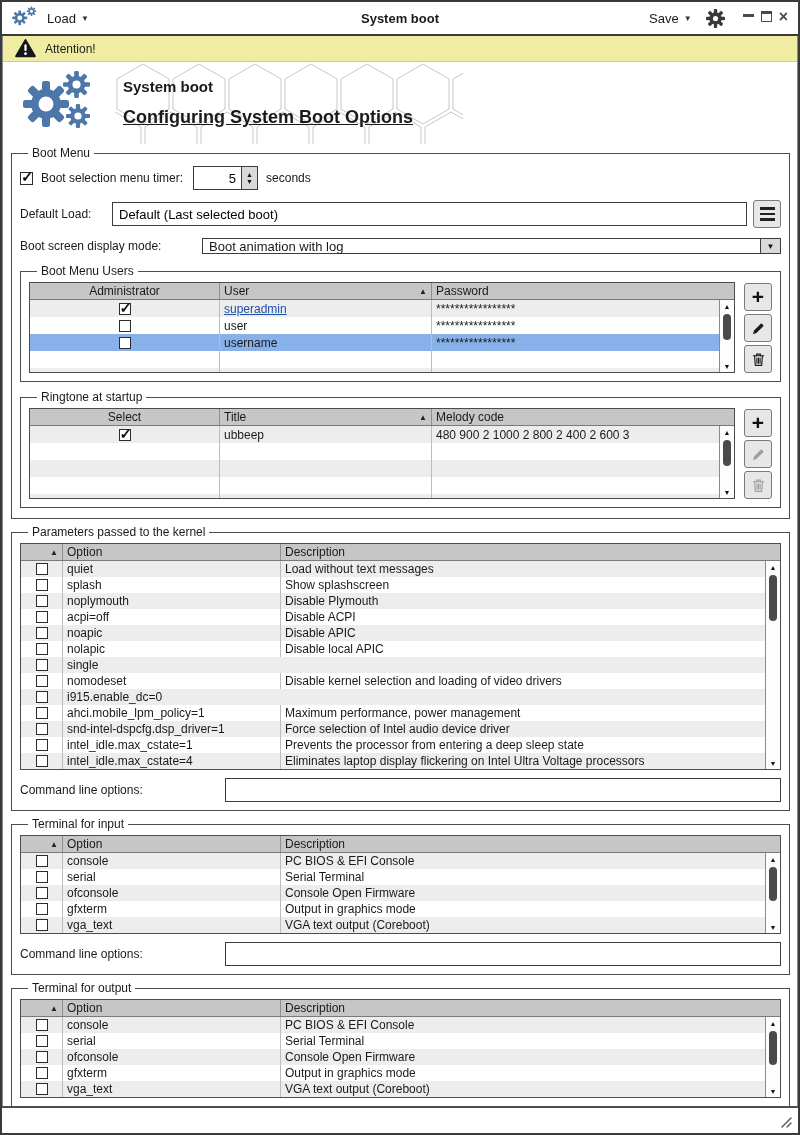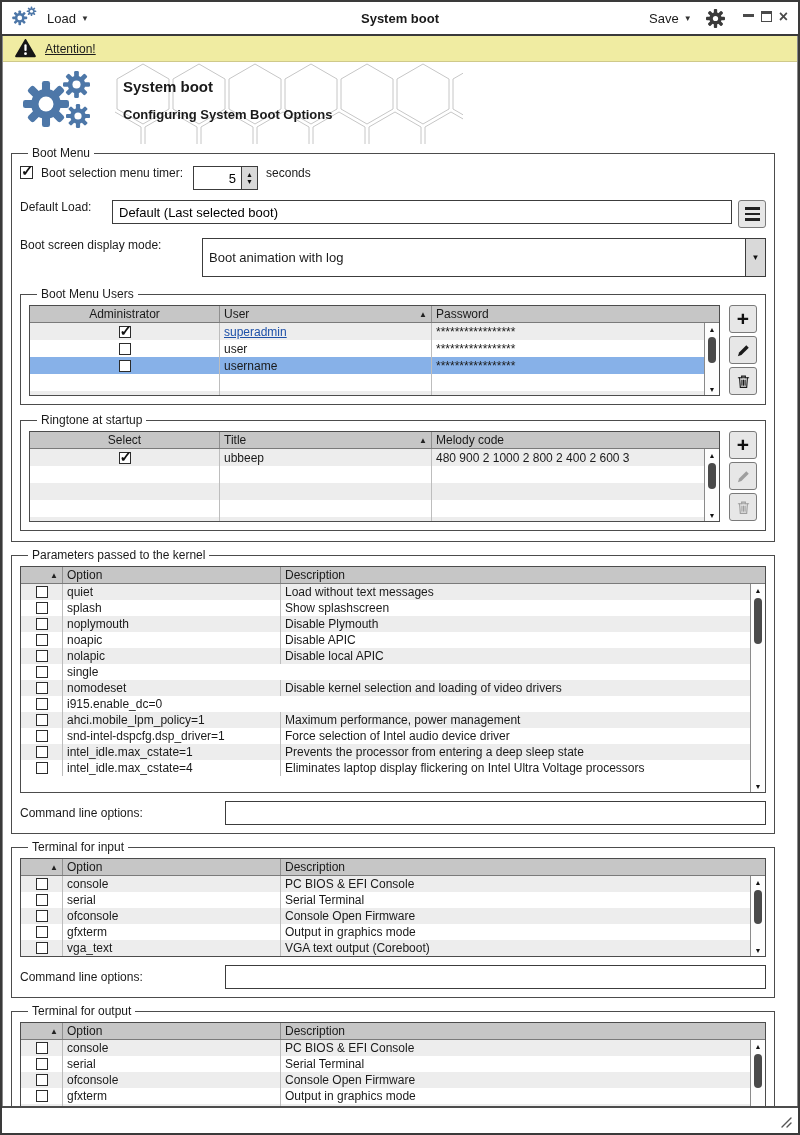--- a/index.html
+++ b/index.html
@@ -17,39 +17,39 @@
   .menu-btn { display:flex; align-items:center; gap:5px; font-size:13px; cursor:default; }
   .dd-arrow { font-size:8px; color:#333; }
   .win-ctrls { display:flex; align-items:center; gap:7px; margin-left:4px; }
   .wc-min { width:11px; height:3px; background:#4a4a4a; margin-top:-6px; }
   .wc-max { width:11px; height:11px; border:1.5px solid #4a4a4a; border-top:3px solid #4a4a4a; margin-top:-4px; }
   .wc-close { font-size:16px; font-weight:bold; color:#4a4a4a; line-height:1; margin-top:-3px; }
 
   
   .content { flex:1; border-left:1px solid #8a8a8a; border-right:1px solid #8a8a8a; overflow:hidden; background:#fff; }
   .banner { height:26px; background:#f0eca2; border-bottom:1px solid #cfc98a; display:flex; align-items:center; gap:9px; padding:0 12px; }
-  .banner-text { font-size:12px; color:#1c1c1c;text-decoration:underline; }
+  .banner-text { font-size:12px; color:#1c1c1c; }
 
   
   .app-header { height:82px; position:relative; overflow:hidden; background:#fff; }
   .hexbg { position:absolute; left:112px; top:0; width:348px; height:82px; }
   .logo { position:absolute; left:20px; top:9px; width:82px; height:64px; }
   .logo .g-big { position:absolute; left:0; top:10px; width:46px; height:46px; }
   .logo .g-sm1 { position:absolute; left:40px; top:0; width:27px; height:27px; }
   .logo .g-sm2 { position:absolute; left:43px; top:33px; width:24px; height:24px; }
   .hdr-text { position:absolute; left:120px; top:16px; }
   .hdr-title { font-size:15px; font-weight:bold; margin-bottom:12px; }
-  .hdr-sub { font-size:13px; font-weight:bold; }
-
-  
-  fieldset { border:1px solid #4c4c4c; margin:2px 22px 6px 8px; padding:4px 8px 8px 8px; background:#fff; }
+  .hdr-sub { font-size:18px; font-weight:bold;text-decoration:underline; }
+
+  
+  fieldset { border:1px solid #4c4c4c; margin:2px 7px 6px 8px; padding:4px 8px 8px 8px; background:#fff; }
   legend { font-size:12px; padding:0 4px; margin-left:8px; }
   fieldset.inner { margin:4px 0 8px 0; }
 
-  .frow { display:flex; align-items:flex-start; margin:6px 0 10px 0; }
+  .frow { display:flex; align-items:center; margin:6px 0 10px 0; }
   .lbl { font-size:12px; }
 
   
   .cb { width:13px; height:13px; border:1.5px solid #2c2c2c; background:#fff; display:inline-block;
         position:relative; flex:none; vertical-align:middle; }
   .cb.on:after { content:"✓"; position:absolute; left:0px; top:-5px; font-size:15px; font-weight:bold; color:#111; }
 
   
   .spin-wrap { display:flex; margin-left:10px; margin-right:8px; }
   .spin-input { width:48px; height:24px; border:1px solid #3c3c3c; border-right:none; font-size:13px;
@@ -65,27 +65,27 @@
 
   
   .sq-btn { width:28px; height:28px; border:1px solid #7a7a7a; border-radius:3px; background:#e7e7e7;
             display:flex; align-items:center; justify-content:center; cursor:default; }
   .sq-btn .plus { font-size:21px; font-weight:bold; color:#111; line-height:1; margin-top:-2px; }
   .sq-btn.disabled svg { opacity:0.35; }
   .burger-bars { display:flex; flex-direction:column; gap:3px; }
   .burger-bars i { display:block; width:15px; height:2.5px; background:#222; }
 
   
-  .select { height:39px; border:1px solid #3c3c3c; display:flex; align-items:center; position:relative; background:#fff; }
+  .select { height:16px; border:1px solid #3c3c3c; display:flex; align-items:center; position:relative; background:#fff; }
   .select .sel-text { font-size:13px; padding-left:6px; flex:1; }
   .select .sel-arrow { width:20px; height:100%; background:#d9d9d9; border-left:1px solid #3c3c3c;
                        display:flex; align-items:center; justify-content:center; font-size:8px; color:#111; }
 
   
-  .grp-body { display:flex; gap:9px; align-items:flex-start; }
+  .grp-body { display:flex; gap:9px; align-items:flex-end; }
   .tbl { border:1px solid #4c4c4c; flex:1; background:#fff; font-size:12px; }
   .thead { display:flex; background:#c6c6c6; border-bottom:1px solid #7a7a7a; height:17px; }
   .th { padding:0 4px; display:flex; align-items:center; border-right:1px solid #8f8f8f; overflow:hidden; white-space:nowrap; }
   .th:last-child { border-right:none; }
   .th.center { justify-content:center; }
   .th.spread { justify-content:space-between; }
   .th.endy { justify-content:flex-end; }
   .sort { font-size:8px; color:#222; margin-left:4px; }
   .tbody { display:flex; overflow:hidden; }
   .rows { flex:1; overflow:hidden; }
@@ -455,20 +455,27 @@
                 <div class="td c0 center">
                   <span class="cb"></span>
                 </div>
                 <div class="td c1">noplymouth</div>
                 <div class="td c2">Disable Plymouth</div>
               </div>
               <div class="tr">
                 <div class="td c0 center">
                   <span class="cb"></span>
                 </div>
+                <div class="td c1">acpi=off</div>
+                <div class="td c2">Disable ACPI</div>
+              </div>
+              <div class="tr">
+                <div class="td c0 center">
+                  <span class="cb"></span>
+                </div>
                 <div class="td c1">noapic</div>
                 <div class="td c2">Disable APIC</div>
               </div>
               <div class="tr">
                 <div class="td c0 center">
                   <span class="cb"></span>
                 </div>
                 <div class="td c1">nolapic</div>
                 <div class="td c2">Disable local APIC</div>
               </div>

